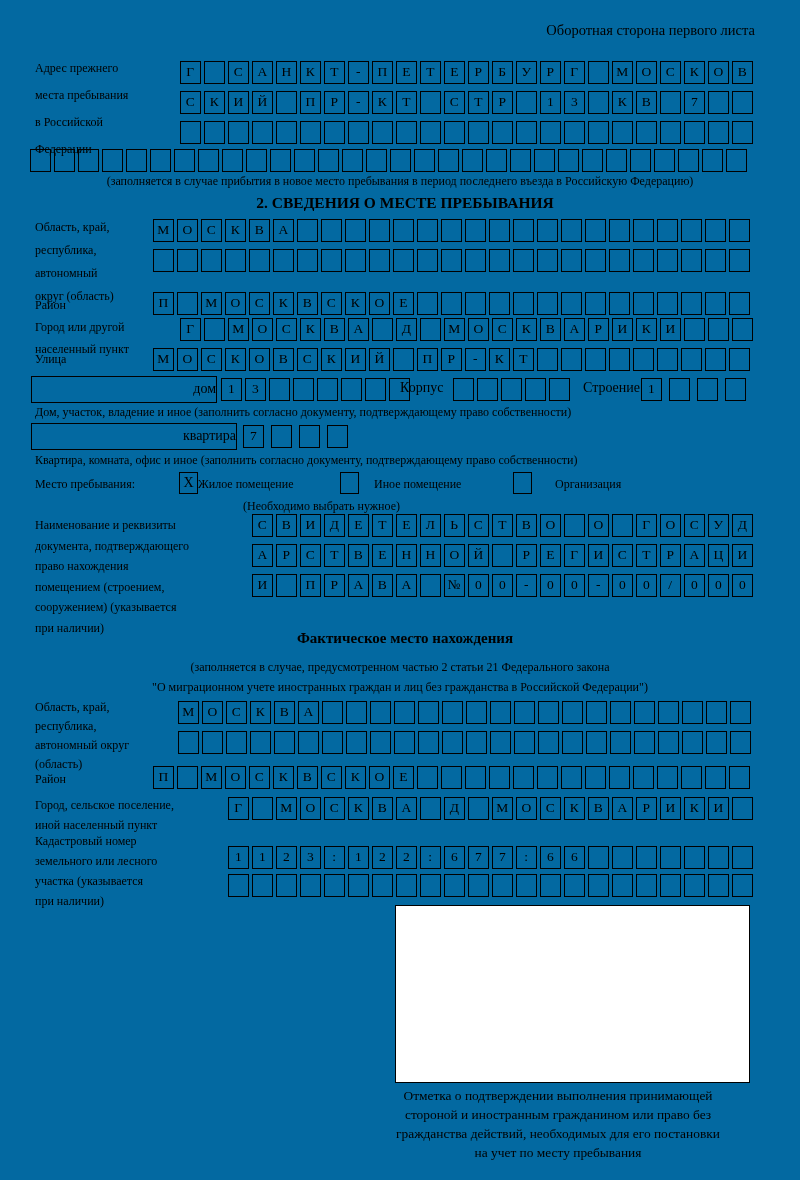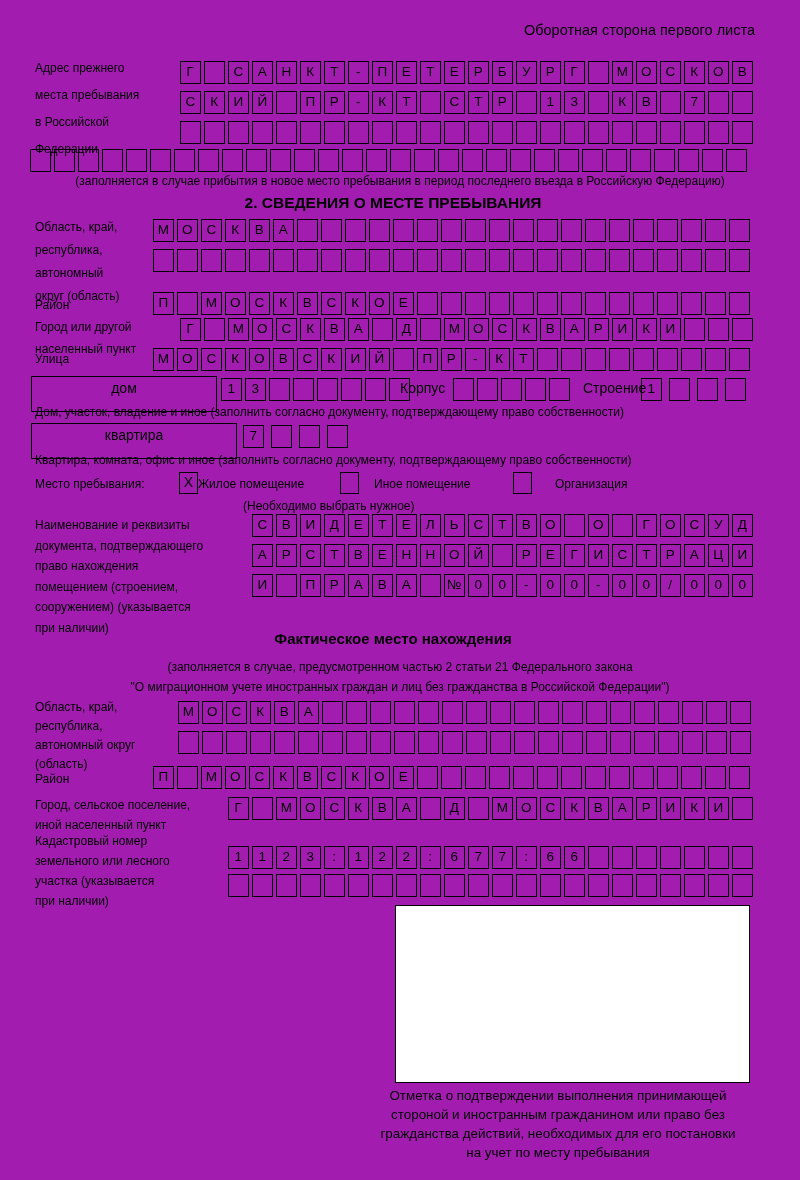--- a/index.html
+++ b/index.html
@@ -1,35 +1,35 @@
 <!DOCTYPE html>
 <html><head>
 <meta charset="utf-8">
 <style>
   html,body{margin:0;padding:0;background:#ffffff;}
   .page{
-    position:relative;width:800px;height:1180px;background:#a21caf;color:#000;
-    font-family:Liberation Sans, sans-serif;overflow:hidden;
+    position:relative;width:800px;height:1180px;background:#0369a1;color:#000;
+    font-family:Liberation Serif, serif;overflow:hidden;
   }
   .corner{position:absolute;top:22px;right:45px;font-size:14.5px;}
   .lbl{position:absolute;font-size:12px;line-height:22px;white-space:pre-line;}
   .inl{position:absolute;font-size:14px;white-space:nowrap;}
-  .heading{position:absolute;left:0;width:786px;text-align:center;font-weight:700;font-size:15.5px;}
+  .heading{position:absolute;left:0;width:786px;text-align:center;font-weight:700;font-size:15.5px;padding-left:12px;}
   .caption{position:absolute;font-size:12px;white-space:pre-line;}
   .center{left:0;width:800px;text-align:center;}
   .cells{position:absolute;white-space:nowrap;font-size:0;}
   .cell{
     display:inline-block;box-sizing:border-box;width:20.5px;height:23px;
     border:1.5px solid #000;margin-right:3.5px;text-align:center;
     font-size:13.5px;line-height:20px;vertical-align:top;
   }
   .sp .cell{margin-right:7.5px;}
   .boxfield{
-    position:absolute;box-sizing:border-box;height:36px;border:1.5px solid #000;
-    text-align:center;font-size:14px;line-height:23px;
+    position:absolute;box-sizing:border-box;height:27px;border:1.5px solid #000;
+    text-align:right;font-size:14px;line-height:23px;
   }
   .checkbox{
     position:absolute;box-sizing:border-box;width:19px;height:22px;border:1.5px solid #000;
     text-align:center;font-size:14px;line-height:19px;
   }
   .bigbox{position:absolute;border:1.6px solid #000;background:#fff;}
   .stamp-note{position:absolute;text-align:center;white-space:pre-line;font-size:13.4px;line-height:19px;}
 </style>
 </head>
 <body>

